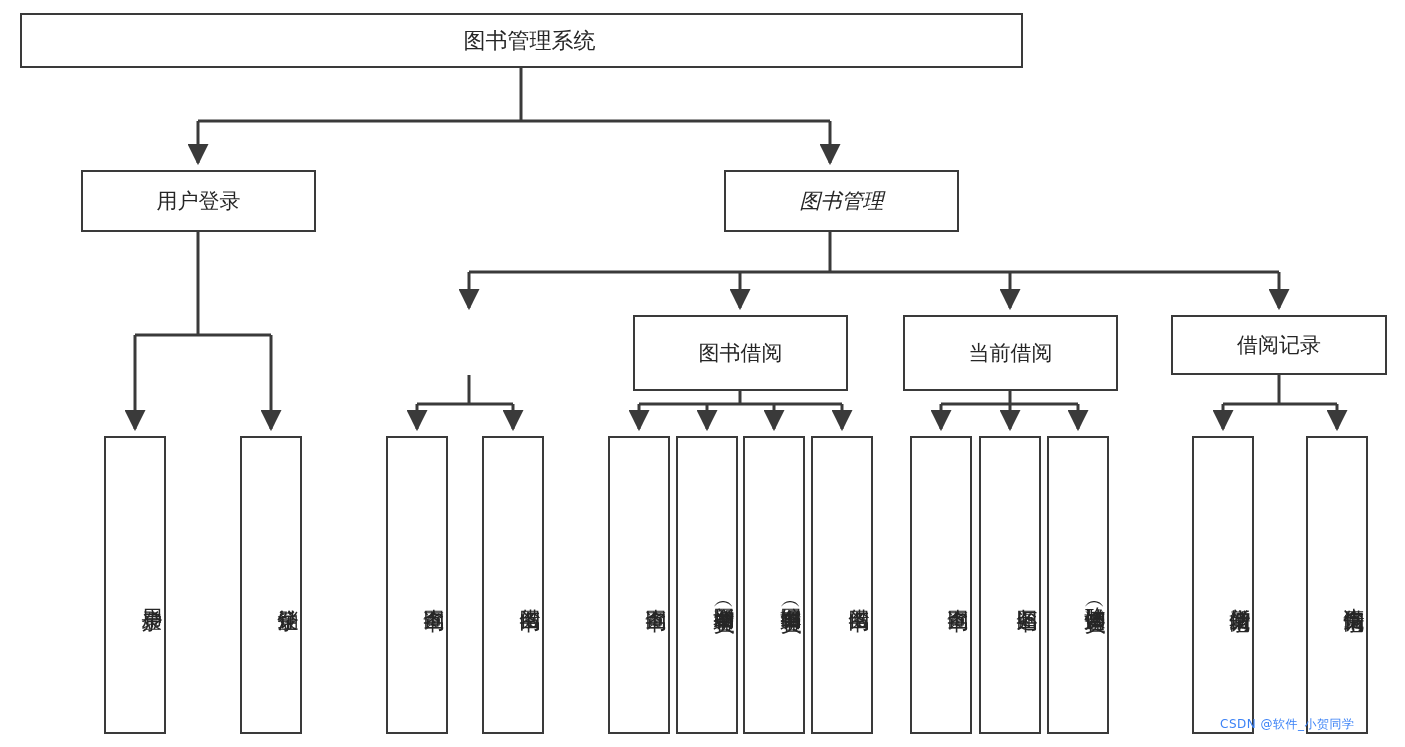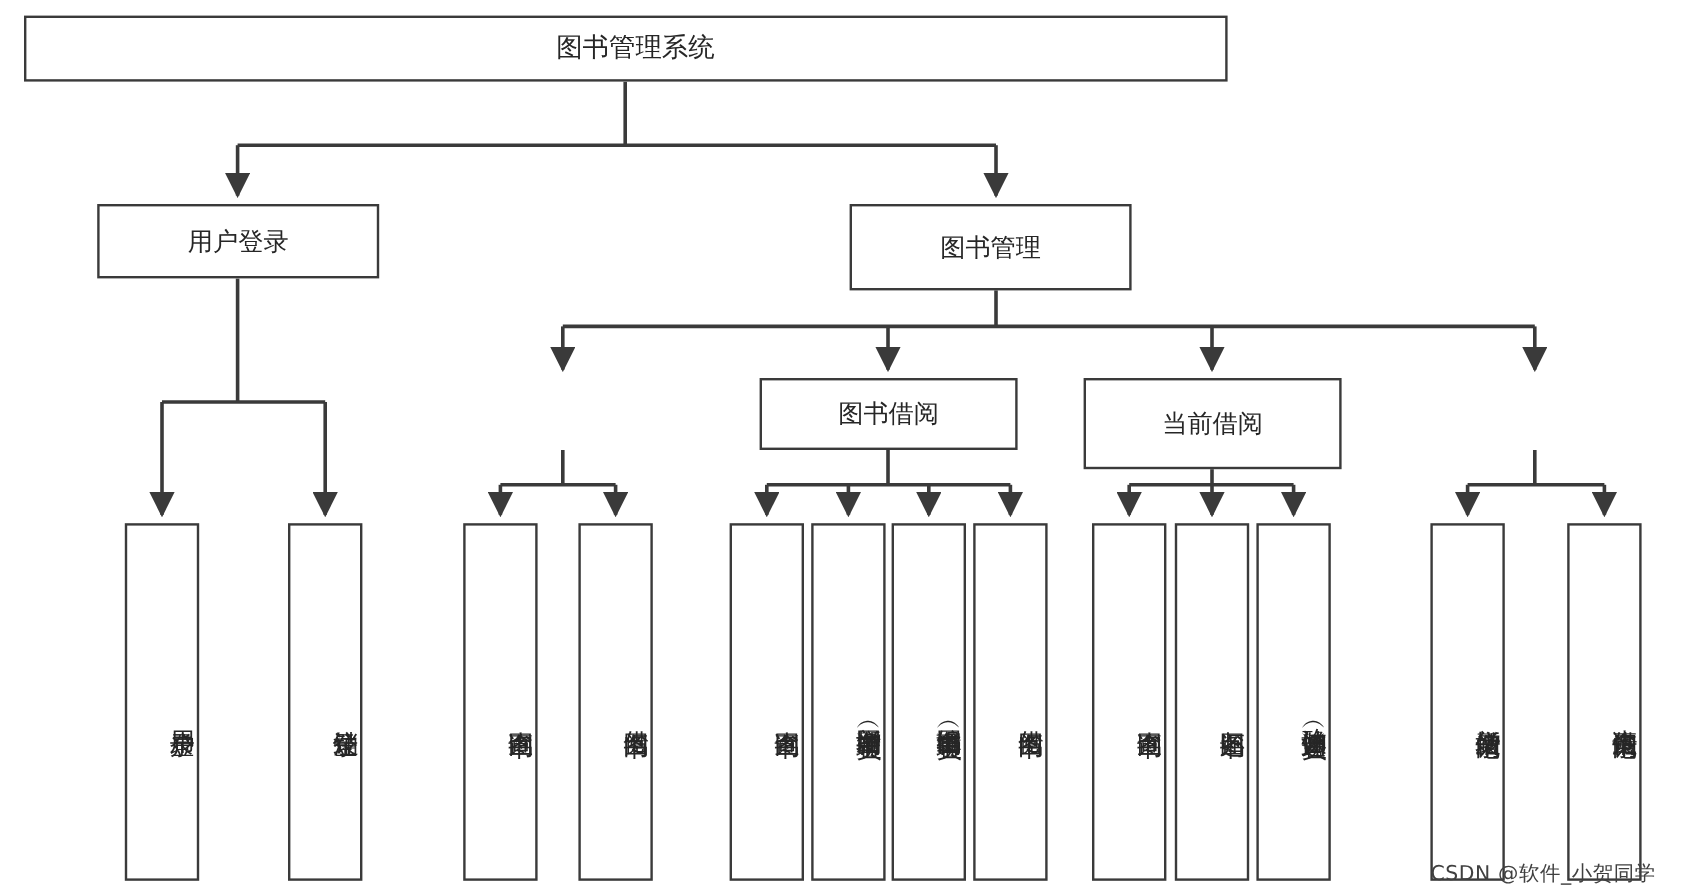--- a/index.html
+++ b/index.html
@@ -45,25 +45,26 @@
     writing-mode:vertical-rl;
     text-orientation:upright;
     align-items:flex-start;
     justify-content:center;
     padding-top:18px;
     letter-spacing:1px;
     white-space:nowrap;
   }
   .watermark{
     position:absolute;
-    font-size:17px;
-    color:#404040;
+    font-size:12px;
+    color:#3b82f6;
     white-space:nowrap;
     letter-spacing:0.5px;
     user-select:none;
+    margin-left:28px;
   }
 </style>
 </head>
 <body>
 
 <div id="canvas">
 
   <svg class="edges" viewBox="0 0 1405 747" xmlns="http://www.w3.org/2000/svg">
     <defs>
       <marker id="arr" viewBox="0 0 10 10" refX="9" refY="5" markerWidth="7" markerHeight="7" orient="auto-start-reverse">
@@ -110,24 +111,25 @@
       <path d="M 1279 375 L 1279 404"></path>
       <path d="M 1223 404 L 1337 404"></path>
       <path d="M 1223 404 L 1223 429" marker-end="url(#arr)"></path>
       <path d="M 1337 404 L 1337 429" marker-end="url(#arr)"></path>
     </g>
   </svg>
 
   <div class="node root" style="left:20px;top:13px;width:1003px;height:55px;padding-left:16px;">图书管理系统</div>
 
   <div class="node h" style="left:81px;top:170px;width:235px;height:62px;">用户登录</div>
-  <div class="node h" style="left:708px;top:170px;width:235px;height:72px;">图书管理</div>
+  <div class="node h" style="left:724px;top:170px;width:235px;height:62px;font-style:italic;">图书管理</div>
 
-  <div class="node h" style="left:633px;top:315px;width:215px;height:60px;text-align:center;">图书借阅</div>
+  <div class="node h" style="left:633px;top:315px;width:215px;height:76px;text-align:center;">图书借阅</div>
   <div class="node h" style="left:903px;top:315px;width:215px;height:76px;">当前借阅</div>
+  <div class="node h" style="left:1171px;top:315px;width:216px;height:60px;">借阅记录</div>
 
   <div class="node v" style="left:104px;top:436px;width:62px;height:298px;">用户登录</div>
   <div class="node v" style="left:240px;top:436px;width:62px;height:298px;">注销登录</div>
 
   <div class="node v" style="left:386px;top:436px;width:62px;height:298px;">查询图书</div>
   <div class="node v" style="left:482px;top:436px;width:62px;height:298px;">借阅图书</div>
 
   <div class="node v" style="left:608px;top:436px;width:62px;height:298px;">查询图书</div>
   <div class="node v" style="left:676px;top:436px;width:62px;height:298px;">新增图书（管理员）</div>
   <div class="node v" style="left:743px;top:436px;width:62px;height:298px;">编辑图书（管理员）</div>

